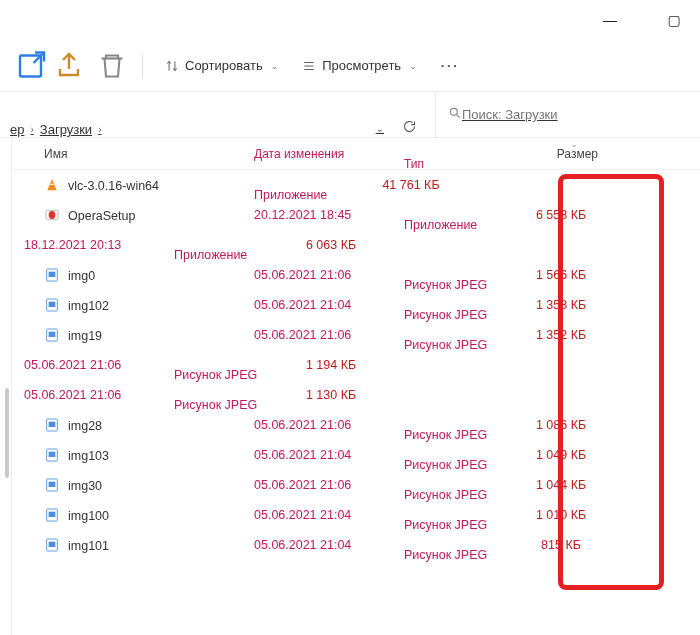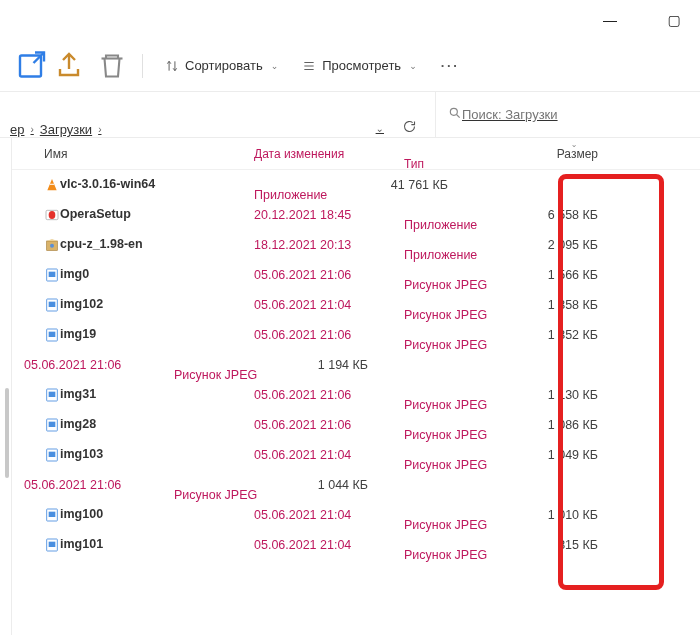--- a/index.html
+++ b/index.html
@@ -21,25 +21,25 @@
   .leftedge { width:12px; border-right:1px solid #ececec; position:relative;}
   .leftedge .scrollbar { position:absolute; right:2px; top:250px; width:4px; height:90px; background:#c8c8c8; border-radius:2px;}
   .main { flex:1; position:relative;}
   .headers { display:flex; height:32px; align-items:center; border-bottom:1px solid #f0f0f0; font-size:12px; color:#444; padding-left:12px;}
   .col-name { width:230px; padding-left:20px;}
   .col-date { width:150px;}
   .col-type { width:120px;margin-top:20px;}
   .col-size { width:100px; text-align:right; padding-right:26px; position:relative;}
   .col-size .sortchev { position:absolute; left:50%; top:-7px; transform:translateX(-50%); font-size:8px; color:#888;}
   .row { display:flex; height:30px; align-items:center; padding-left:12px; font-size:12.5px; color:#333;}
-  .row .col-name { display:flex; align-items:flex-start; font-weight:bold;}
+  .row .col-name { display:flex; align-items:flex-end; gap:8px;}
   .icon { width:16px; height:16px; display:flex; align-items:center; justify-content:center; flex:0 0 16px;}
   .icon svg { width:16px; height:16px;}
   .col-date, .col-type { color:#be185d;}
-  .col-size-cell { width:100px; text-align:right; padding-right:26px; color:#404040;}
+  .col-size-cell { width:100px; text-align:center; padding-right:26px; color:#b91c1c;}
   .highlight { position:absolute; border:5px solid #e52020; border-radius:8px; right:36px; top:36px; width:106px; height:416px; pointer-events:none;}
 </style>
 </head>
 <body>
 
 <div class="titlebar">
   <span>—</span>
   <span>▢</span>
 </div>
 
@@ -149,33 +149,23 @@
                 <ellipse cx="12" cy="12" rx="5" ry="6" fill="#e4312b"></ellipse>
               </svg>
             </span>
             <span>OperaSetup</span>
           </div>
           <div class="col-date">20.12.2021 18:45</div>
           <div class="col-type">Приложение</div>
           <div class="col-size-cell">6 558 КБ</div>
         </div>
         <div class="row">
-          <div class="col-name">
-            <span class="icon">
-              <svg viewBox="0 0 24 24">
-                <rect x="4" y="6" width="16" height="14" fill="#d9b36a" stroke="#a87f3a"></rect>
-                <path d="M4 6l8-3 8 3" fill="#ecd29a"></path>
-                <circle cx="12" cy="13" r="3" fill="#5a8fd6"></circle>
-              </svg>
-            </span>
-            <span>cpu-z_1.98-en</span>
-          </div>
           <div class="col-date">18.12.2021 20:13</div>
           <div class="col-type">Приложение</div>
-          <div class="col-size-cell">2 095 КБ</div>
+          <div class="col-size-cell">6 063 КБ</div>
         </div>
         <div class="row">
           <div class="col-name">
             <span class="icon">
               <svg viewBox="0 0 24 24">
                 <rect x="4" y="3" width="16" height="18" rx="1" fill="#fff" stroke="#4a8fe0" stroke-width="1.3"></rect>
                 <rect x="7" y="7" width="10" height="8" fill="#4a8fe0"></rect>
               </svg>
             </span>
             <span>img0</span>
@@ -211,29 +201,20 @@
           <div class="col-date">05.06.2021 21:06</div>
           <div class="col-type">Рисунок JPEG</div>
           <div class="col-size-cell">1 352 КБ</div>
         </div>
         <div class="row">
           <div class="col-date">05.06.2021 21:06</div>
           <div class="col-type">Рисунок JPEG</div>
           <div class="col-size-cell">1 194 КБ</div>
         </div>
         <div class="row">
-          <div class="col-name">
-            <span class="icon">
-              <svg viewBox="0 0 24 24">
-                <rect x="4" y="3" width="16" height="18" rx="1" fill="#fff" stroke="#4a8fe0" stroke-width="1.3"></rect>
-                <rect x="7" y="7" width="10" height="8" fill="#4a8fe0"></rect>
-              </svg>
-            </span>
-            <span>img31</span>
-          </div>
           <div class="col-date">05.06.2021 21:06</div>
           <div class="col-type">Рисунок JPEG</div>
           <div class="col-size-cell">1 130 КБ</div>
         </div>
         <div class="row">
           <div class="col-name">
             <span class="icon">
               <svg viewBox="0 0 24 24">
                 <rect x="4" y="3" width="16" height="18" rx="1" fill="#fff" stroke="#4a8fe0" stroke-width="1.3"></rect>
                 <rect x="7" y="7" width="10" height="8" fill="#4a8fe0"></rect>
@@ -253,20 +234,29 @@
                 <rect x="7" y="7" width="10" height="8" fill="#4a8fe0"></rect>
               </svg>
             </span>
             <span>img103</span>
           </div>
           <div class="col-date">05.06.2021 21:04</div>
           <div class="col-type">Рисунок JPEG</div>
           <div class="col-size-cell">1 049 КБ</div>
         </div>
         <div class="row">
+          <div class="col-name">
+            <span class="icon">
+              <svg viewBox="0 0 24 24">
+                <rect x="4" y="3" width="16" height="18" rx="1" fill="#fff" stroke="#4a8fe0" stroke-width="1.3"></rect>
+                <rect x="7" y="7" width="10" height="8" fill="#4a8fe0"></rect>
+              </svg>
+            </span>
+            <span>img30</span>
+          </div>
           <div class="col-date">05.06.2021 21:06</div>
           <div class="col-type">Рисунок JPEG</div>
           <div class="col-size-cell">1 044 КБ</div>
         </div>
         <div class="row">
           <div class="col-name">
             <span class="icon">
               <svg viewBox="0 0 24 24">
                 <rect x="4" y="3" width="16" height="18" rx="1" fill="#fff" stroke="#4a8fe0" stroke-width="1.3"></rect>
                 <rect x="7" y="7" width="10" height="8" fill="#4a8fe0"></rect>

